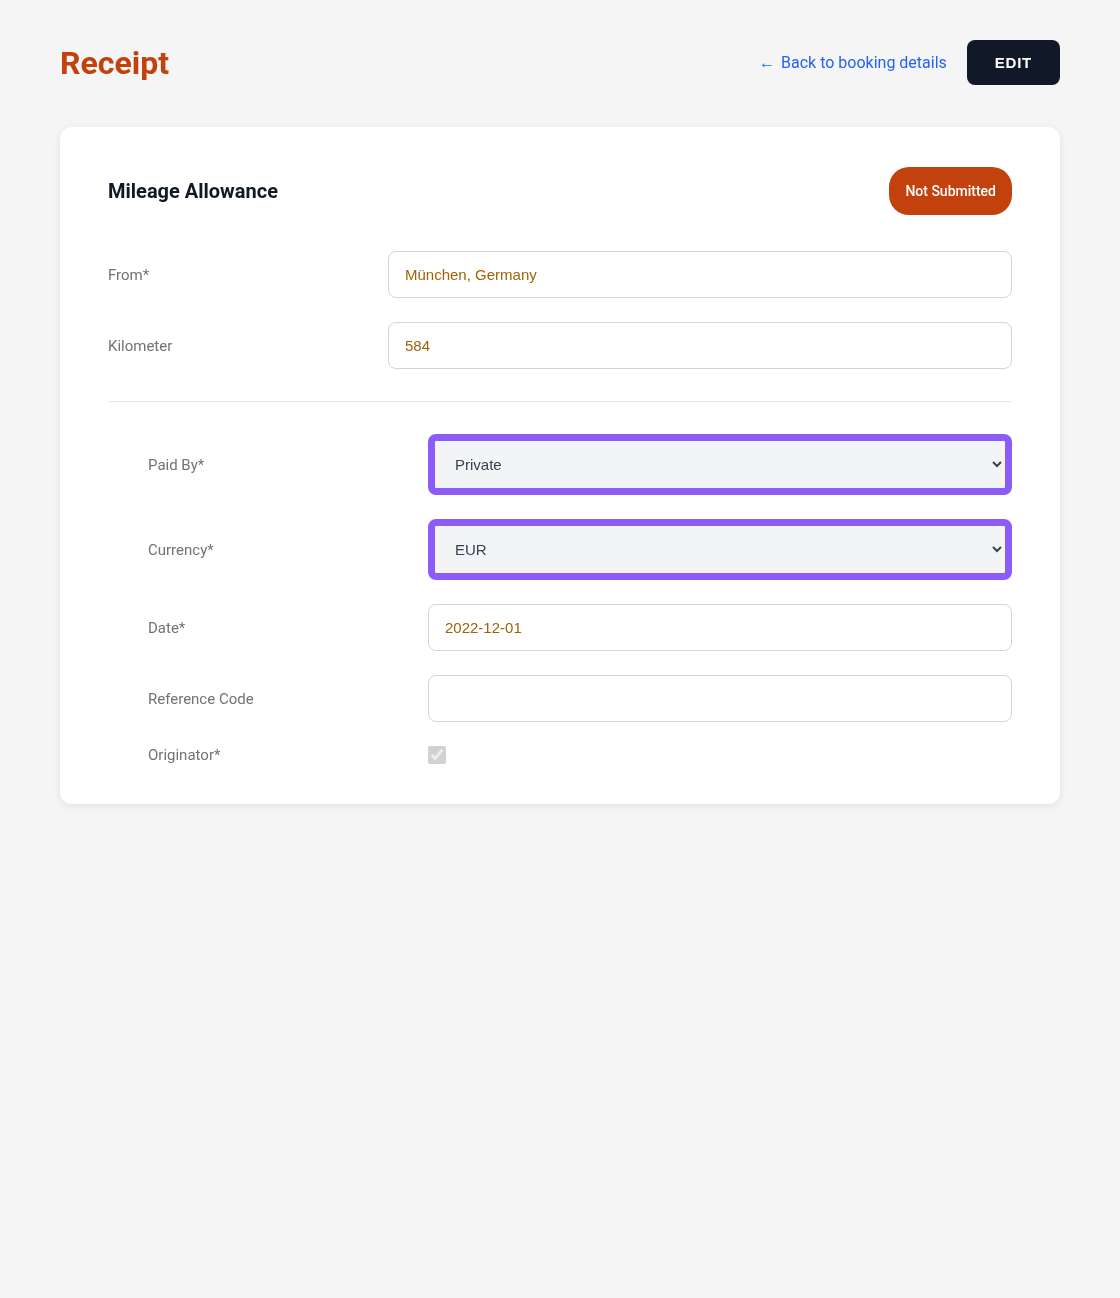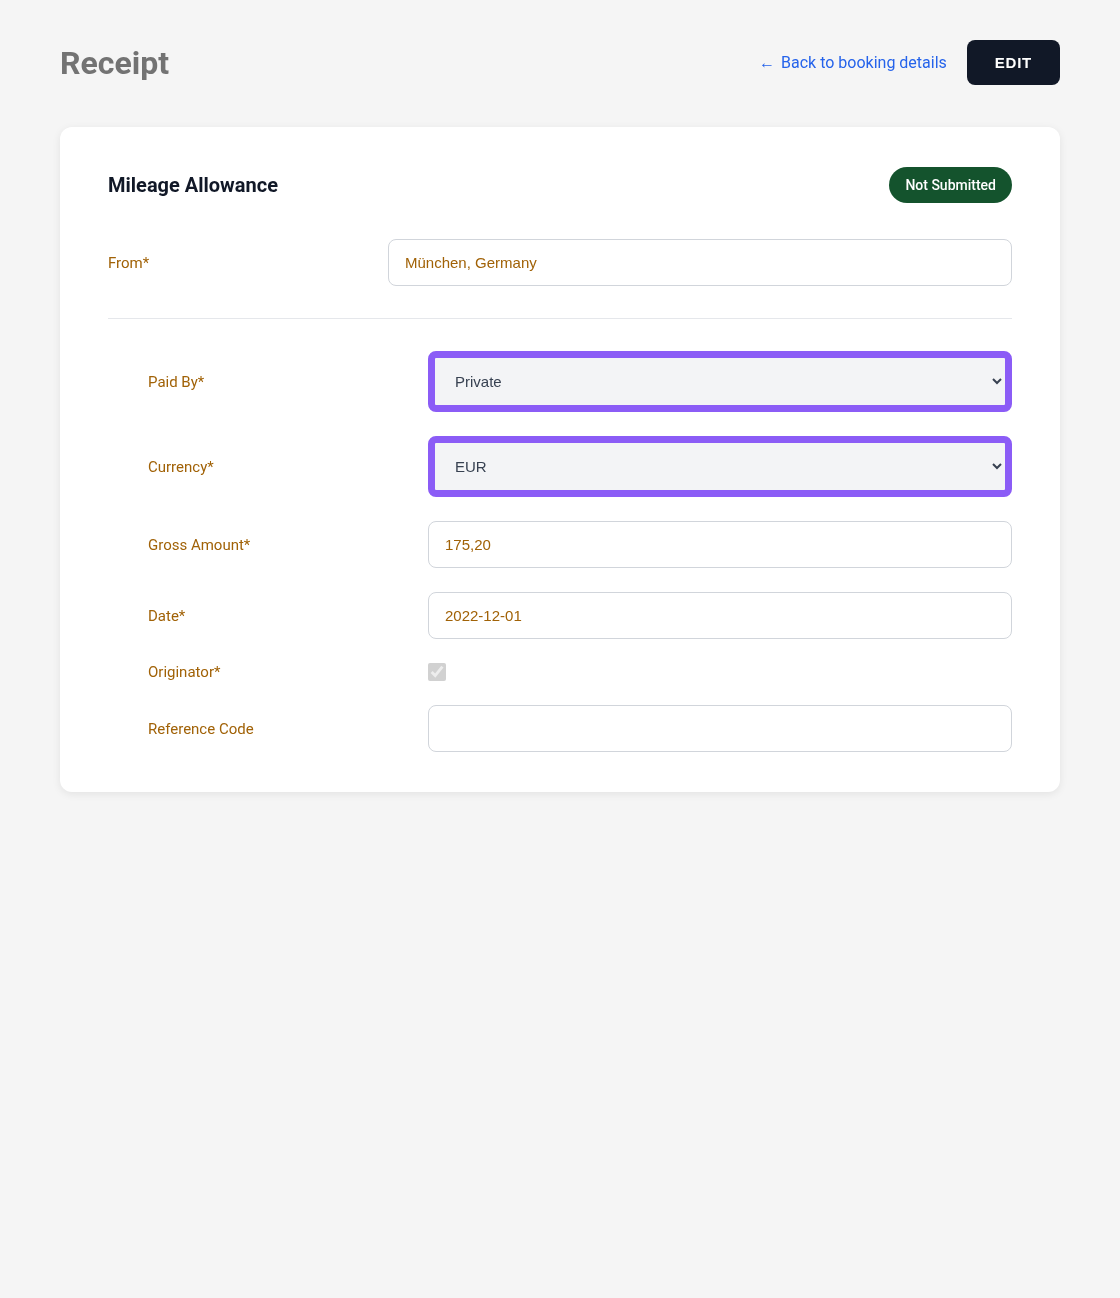--- a/index.html
+++ b/index.html
@@ -20,21 +20,21 @@
       display: flex;
       align-items: center;
       justify-content: space-between;
       margin-bottom: 32px;
       padding: 10px 0;
     }
 
     .page-title {
       font-size: 32px;
       font-weight: 700;
-      color: #737373;
+      color: #c2410c;
     }
 
     .header-right {
       display: flex;
       align-items: center;
       gap: 20px;
     }
 
     .back-link {
       display: flex;
@@ -78,24 +78,24 @@
       margin-bottom: 36px;
     }
 
     .card-title {
       font-size: 20px;
       font-weight: 700;
       color: #111827;
     }
 
     .status-badge {
-      background-color: #14532d;
+      background-color: #c2410c;
       color: #ffffff;
       border-radius: 20px;
-      padding: 10px 16px;
+      padding: 16px 16px;
       font-size: 14px;
       font-weight: 500;
     }
 
     .form-section {
       padding-bottom: 32px;
       margin-bottom: 32px;
       border-bottom: 1px solid #e5e7eb;
     }
 
@@ -106,21 +106,21 @@
     }
 
     .form-row:last-child {
       margin-bottom: 0;
     }
 
     .field-label {
       width: 280px;
       flex-shrink: 0;
       font-size: 15px;
-      color: #a16207;
+      color: #737373;
       font-weight: 400;
     }
 
     .field-input {
       flex: 1;
       border: 1px solid #d1d5db;
       border-radius: 8px;
       padding: 14px 16px;
       font-size: 15px;
       color: #a16207;
@@ -172,49 +172,49 @@
   <div class="card-header">
     <span class="card-title">Mileage Allowance</span>
     <span class="status-badge">Not Submitted</span>
   </div>
 
   <div class="form-section">
     <div class="form-row">
       <label class="field-label">From*</label>
       <input class="field-input" type="text" value="München, Germany" style="">
     </div>
+    <div class="form-row">
+      <label class="field-label">Kilometer</label>
+      <input class="field-input" type="text" value="584" style="">
+    </div>
   </div>
 
   <div class="section-lower">
     <div class="form-row">
       <label class="field-label">Paid By*</label>
       <select class="field-select">
         <option>Private</option>
         <option>Company</option>
       </select>
     </div>
     <div class="form-row">
       <label class="field-label">Currency*</label>
       <select class="field-select">
         <option>EUR</option>
         <option>USD</option>
         <option>GBP</option>
       </select>
     </div>
     <div class="form-row">
-      <label class="field-label">Gross Amount*</label>
-      <input class="field-input" type="text" value="175,20" style="">
-    </div>
-    <div class="form-row">
       <label class="field-label">Date*</label>
       <input class="field-input" type="text" value="2022-12-01" style="">
     </div>
     <div class="form-row">
+      <label class="field-label">Reference Code</label>
+      <input class="field-input" type="text" value="" style="">
+    </div>
+    <div class="form-row">
       <label class="field-label">Originator*</label>
       <input class="field-checkbox" type="checkbox" checked="" disabled="" style="">
     </div>
-    <div class="form-row">
-      <label class="field-label">Reference Code</label>
-      <input class="field-input" type="text" value="" style="">
-    </div>
   </div>
 
 </div>
 
 </body></html>

